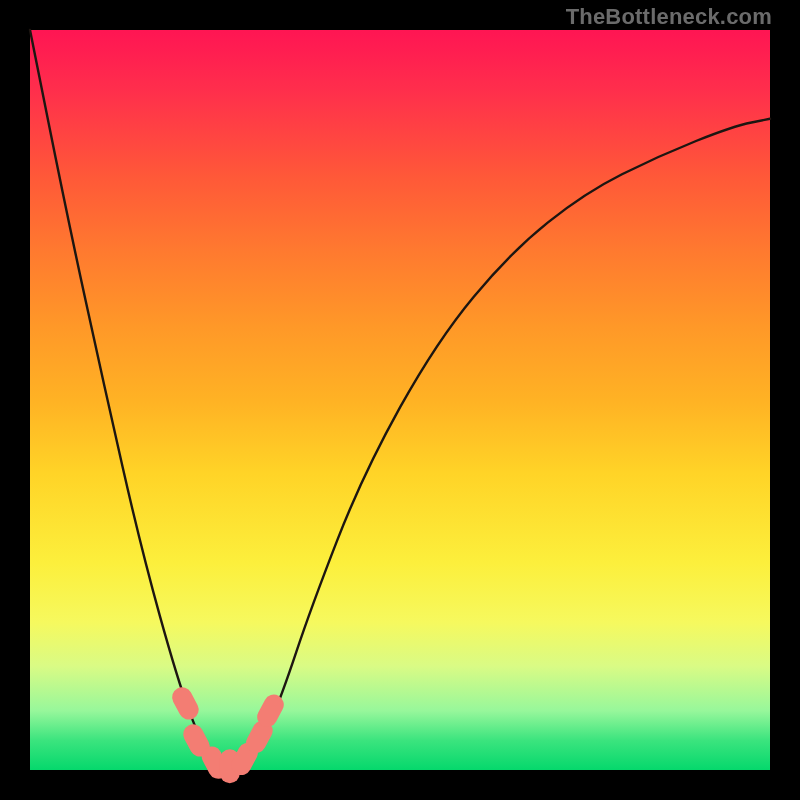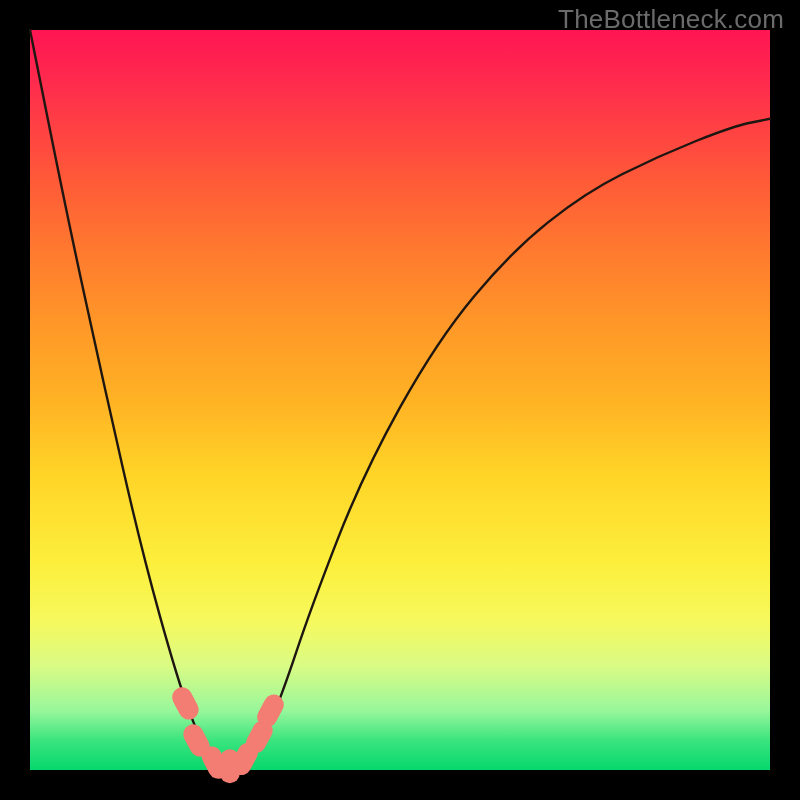--- a/index.html
+++ b/index.html
@@ -36,24 +36,24 @@
       #f6f95e 80%,
       #d9fb85 86%,
       #97f79b 92%,
       #3be47e 96%,
       #05d86c 100%
     );
   }
   .site-label {
     position: absolute;
     top: 4px;
-    right: 16px;
+    right: 28px;
     color: #6b6b6b;
-    font-size: 26px;
-    font-weight: 400;
+    font-size: 22px;
+    font-weight: 700;
     letter-spacing: 0.2px;
     z-index: 5;
   }
   svg.curve {
     position: absolute;
     left: 0;
     top: 0;
     width: 740px;
     height: 740px;
     overflow: visible;

